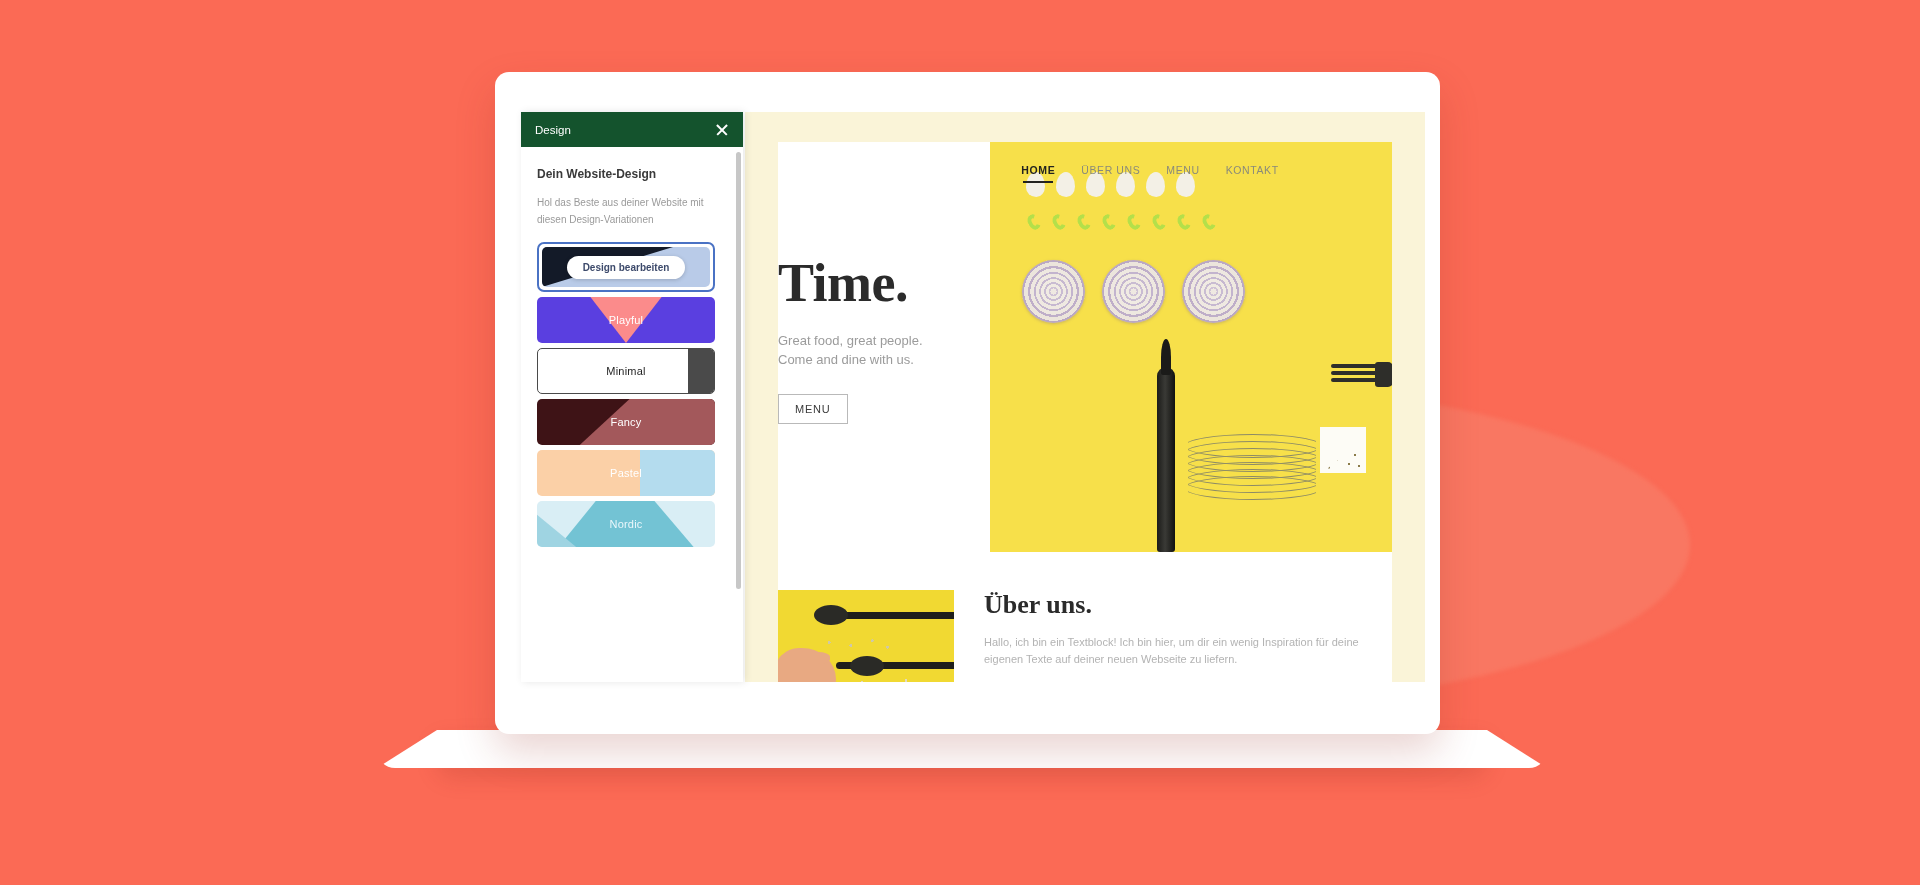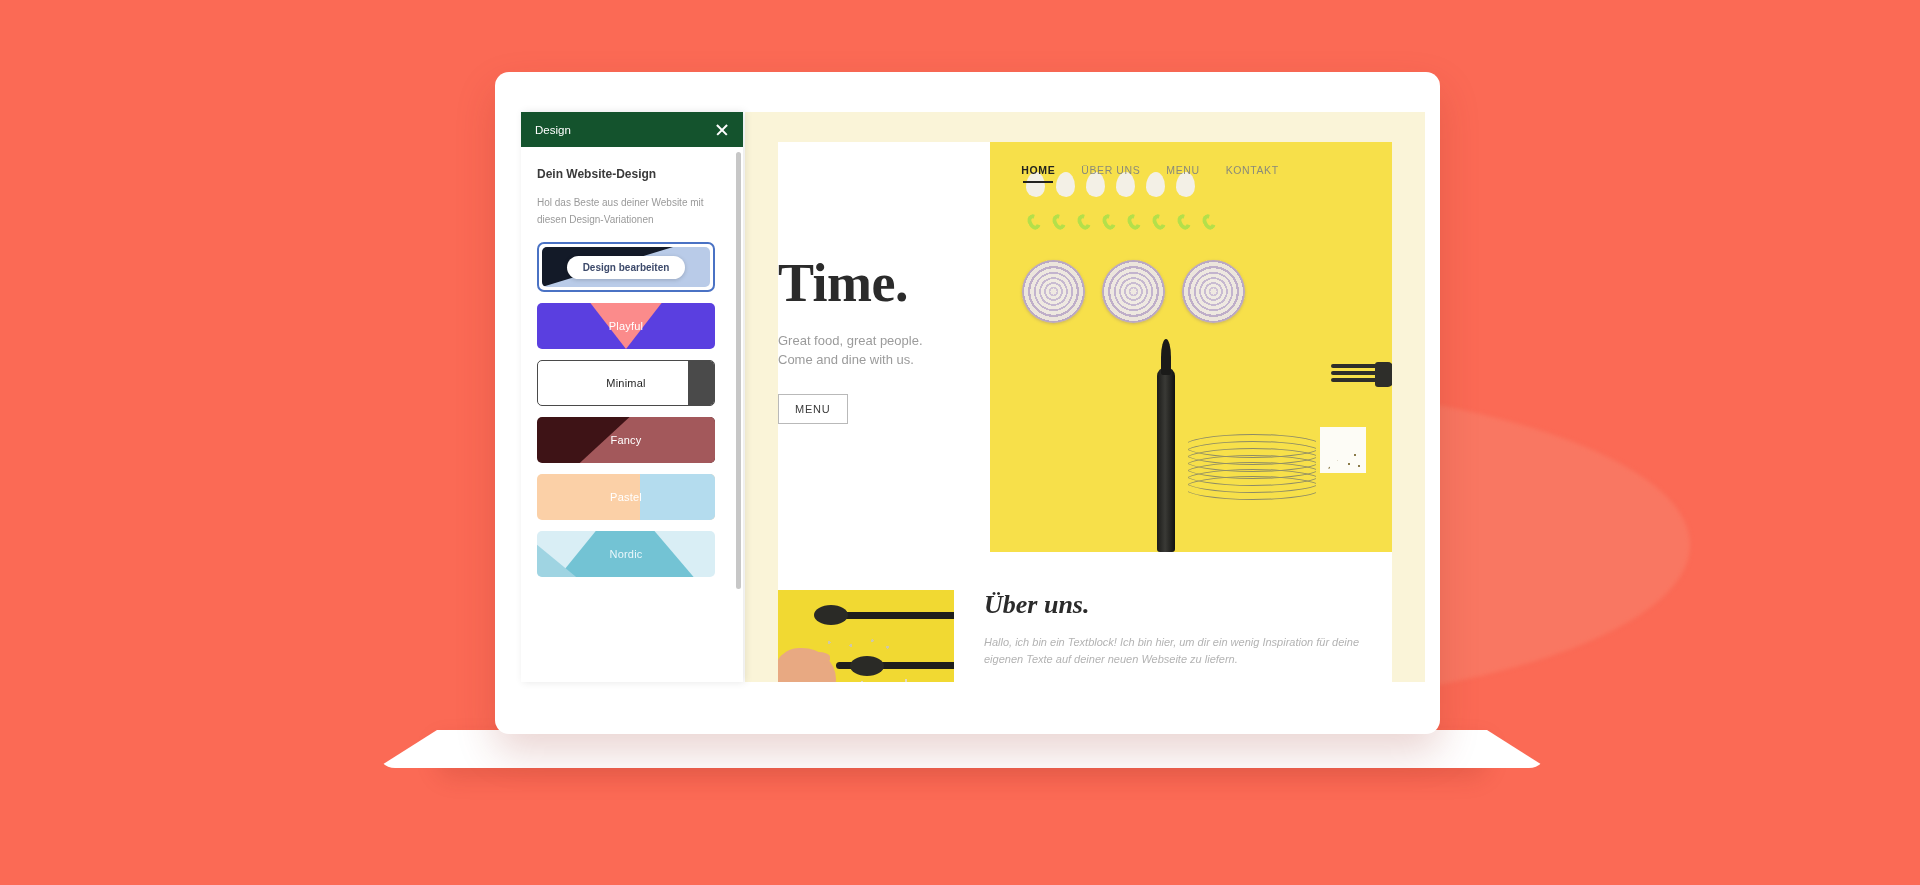--- a/index.html
+++ b/index.html
@@ -335,21 +335,20 @@
     content: "";
     position: absolute;
     left: 26px; top: 4px;
     width: 30px; height: 12px;
     background: #e8a982;
     border-radius: 0 40% 40% 0;
   }
   .about-text {
     flex: 1;
     padding-right: 8px;
-    font-style: italic;
   }
   .about-title {
     font-family: "Liberation Serif", serif;
     font-weight: bold;
     font-size: 26px;
     color: #2b2b2b;
     margin: 0;
   }
   .about-para {
     margin: 14px 0 0 0;
@@ -413,21 +412,21 @@
   .panel-desc {
     font-size: 10px;
     color: #9a9a9a;
     line-height: 1.65;
     margin: 0 0 14px 0;
   }
 
   .cards {
     display: flex;
     flex-direction: column;
-    gap: 11px;
+    gap: 5px;
   }
   .card {
     height: 46px;
     border-radius: 5px;
     position: relative;
     overflow: hidden;
     display: flex;
     align-items: center;
     justify-content: center;
     cursor: pointer;

